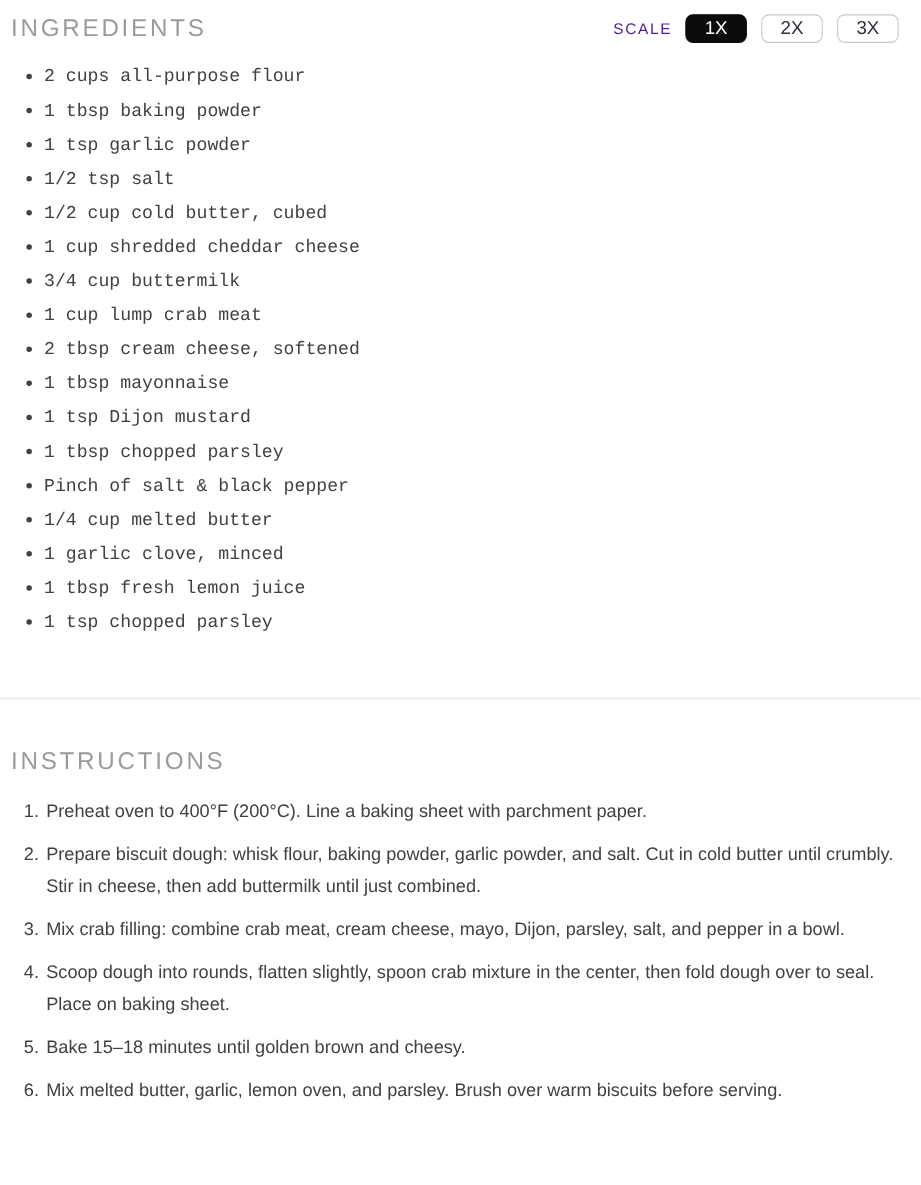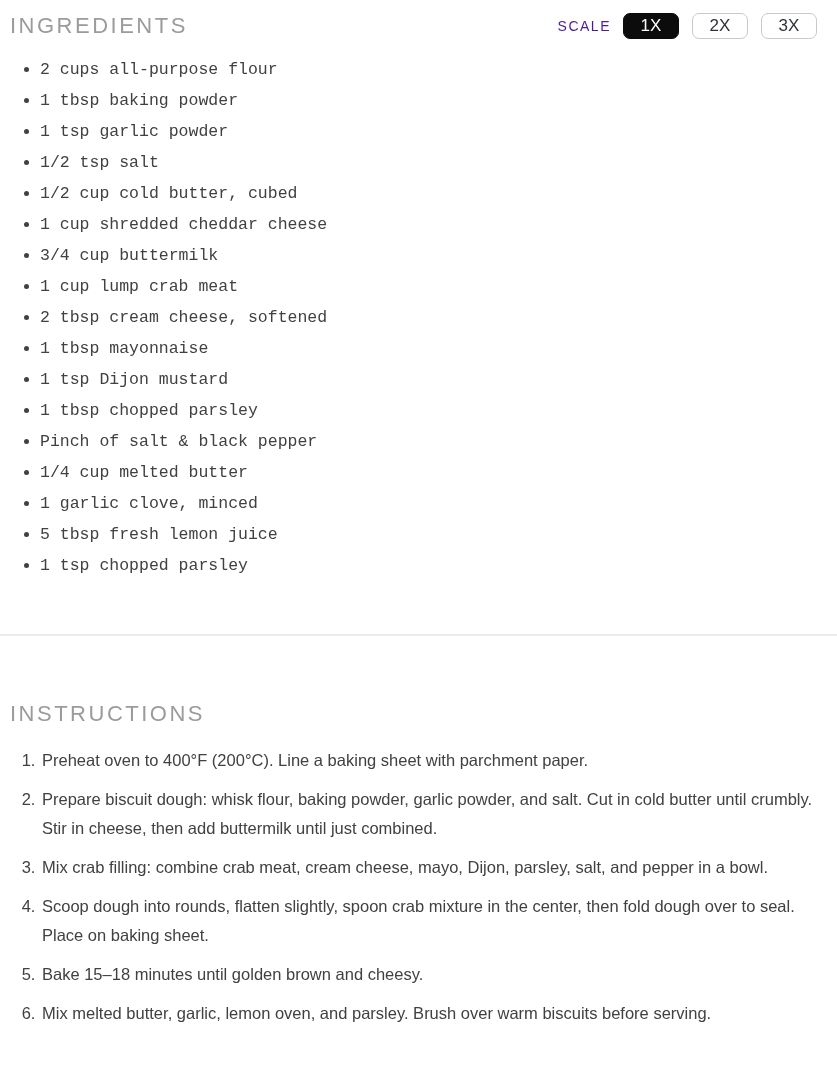--- a/index.html
+++ b/index.html
@@ -71,21 +71,21 @@
 
   
   .section-divider {
     border: none;
     border-top: 2px solid #ededed;
     margin: 59px 0 0;
   }
 
   
   .instructions-section { padding: 0 19px 0 10px; }
-  .instructions-section .section-title { padding-top: 65px; }
+  .instructions-section .section-title { padding-top: 43px; }
   .instruction-list {
     margin: 19px 0 0;
     padding: 0 0 0 30px;
     list-style: decimal outside;
   }
   .instruction-step {
     font-size: 16.5px;
     line-height: 29px;
     margin-bottom: 10px;
     padding-left: 2px;
@@ -138,21 +138,21 @@
         <li class="ingredient-item">1 tsp Dijon mustard</li>
 
         <li class="ingredient-item">1 tbsp chopped parsley</li>
 
         <li class="ingredient-item">Pinch of salt &amp; black pepper</li>
 
         <li class="ingredient-item">1/4 cup melted butter</li>
 
         <li class="ingredient-item">1 garlic clove, minced</li>
 
-        <li class="ingredient-item">5 tbsp fresh lemon juice</li>
+        <li class="ingredient-item">1 tbsp fresh lemon juice</li>
 
         <li class="ingredient-item">1 tsp chopped parsley</li>
       </ul>
   </section>
 
   <hr class="section-divider">
 
   <section class="instructions-section">
     <h2 class="section-title">INSTRUCTIONS</h2>
 

